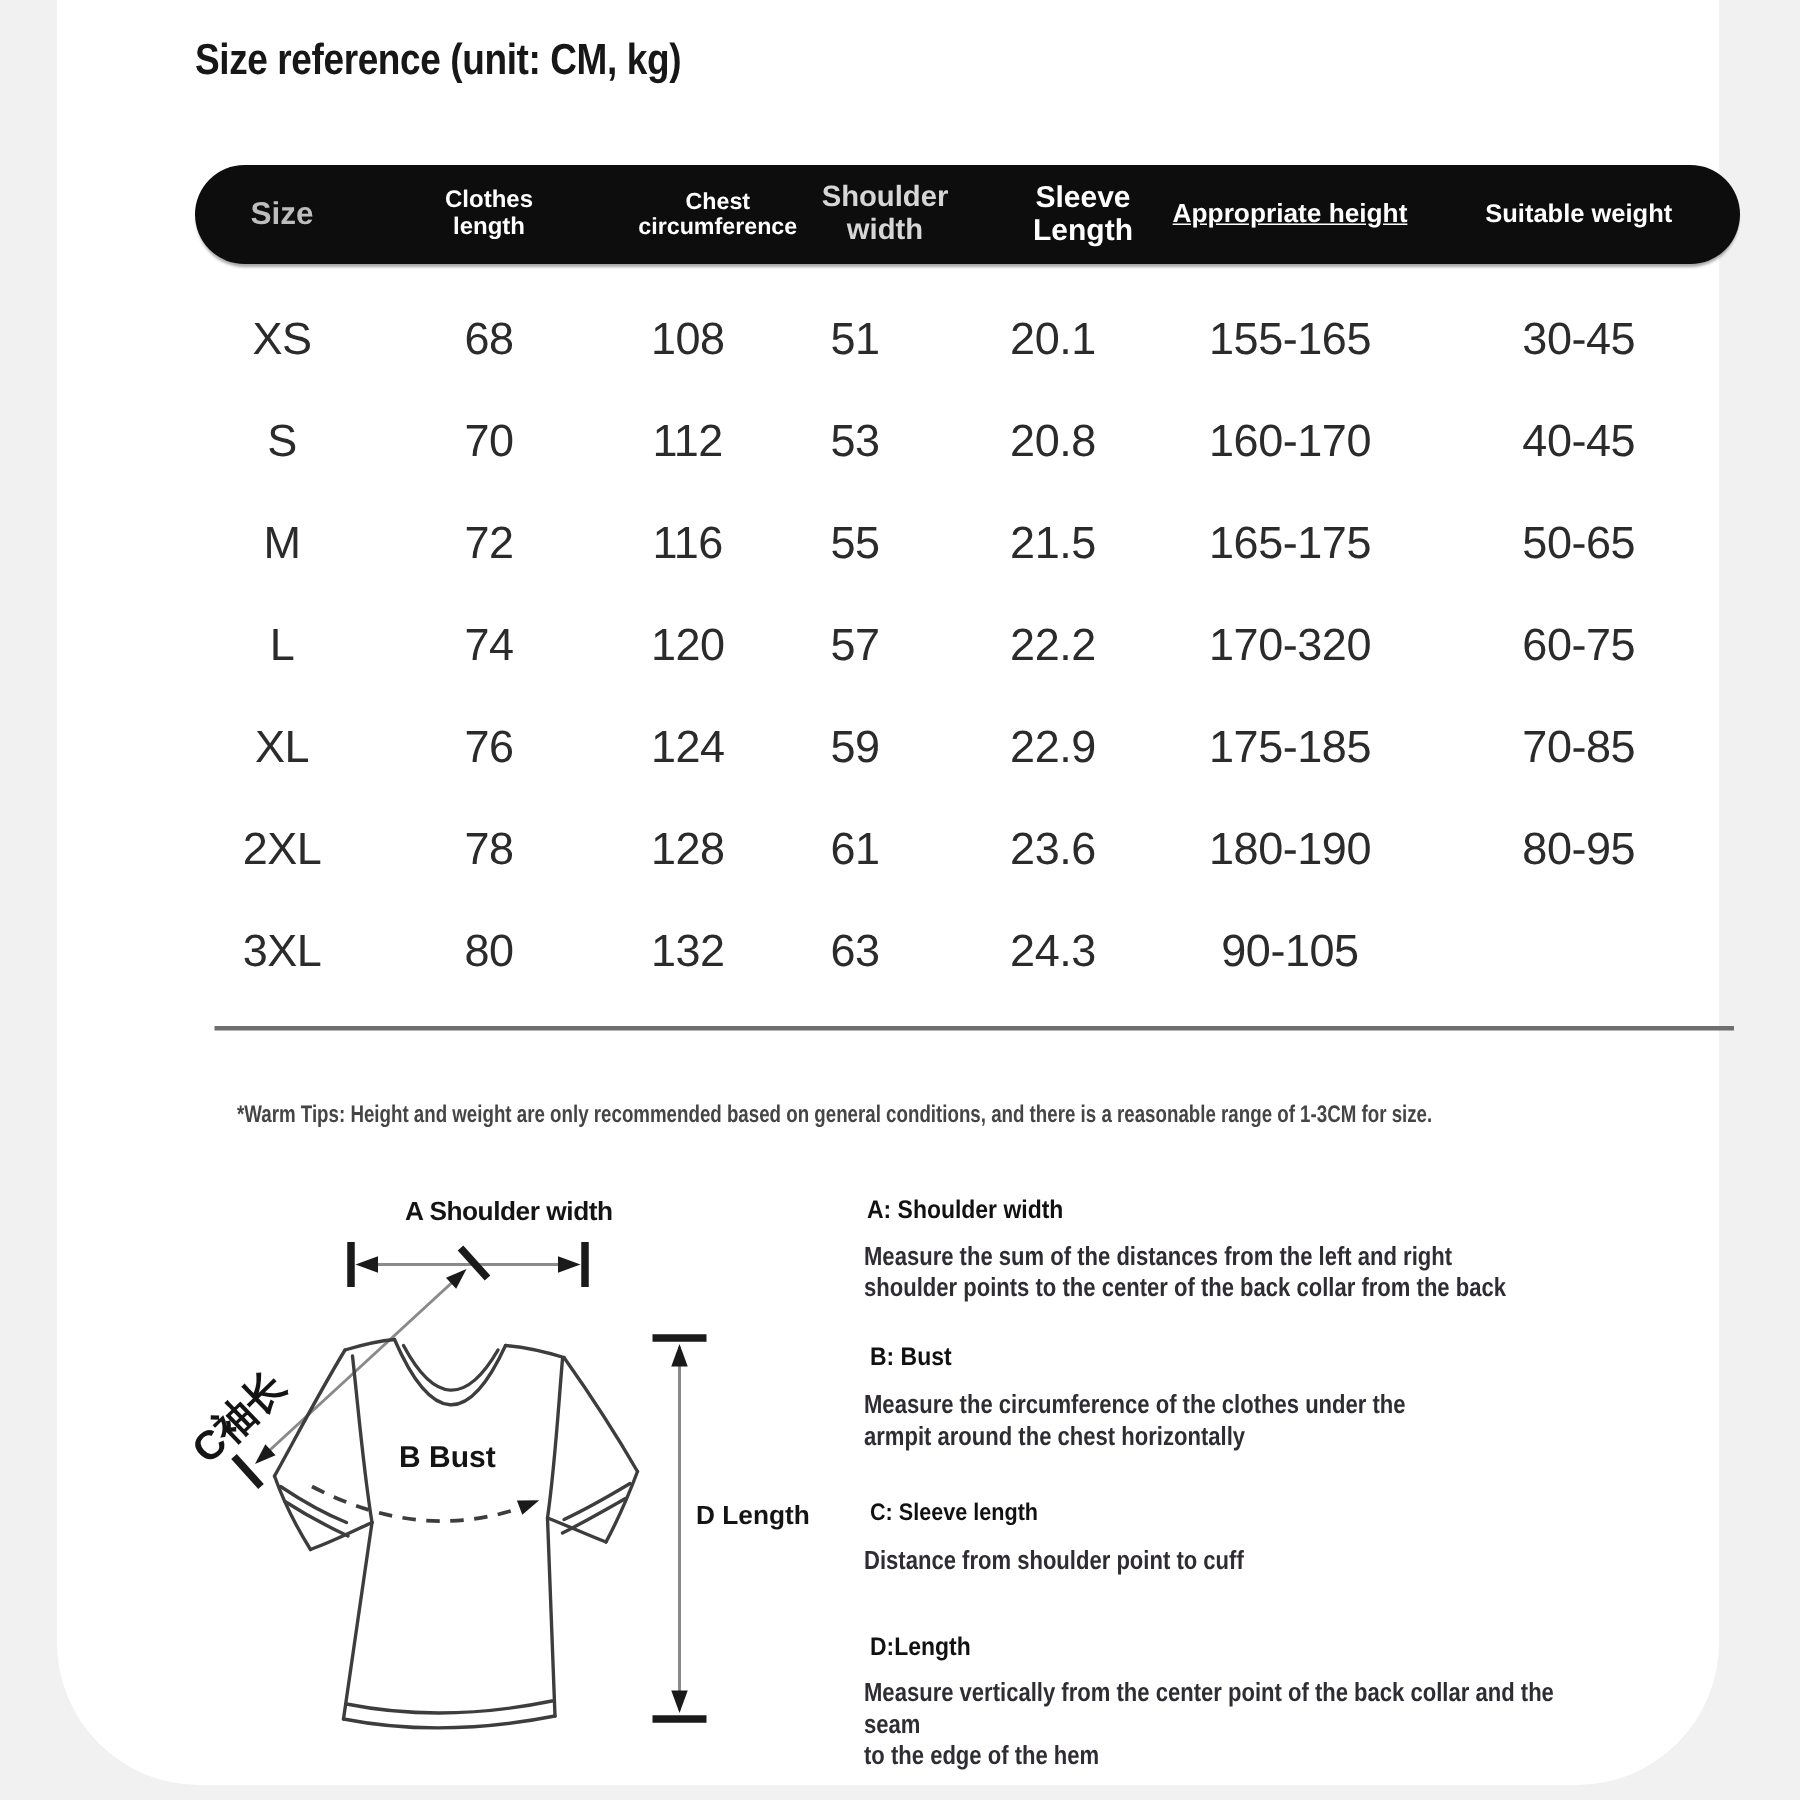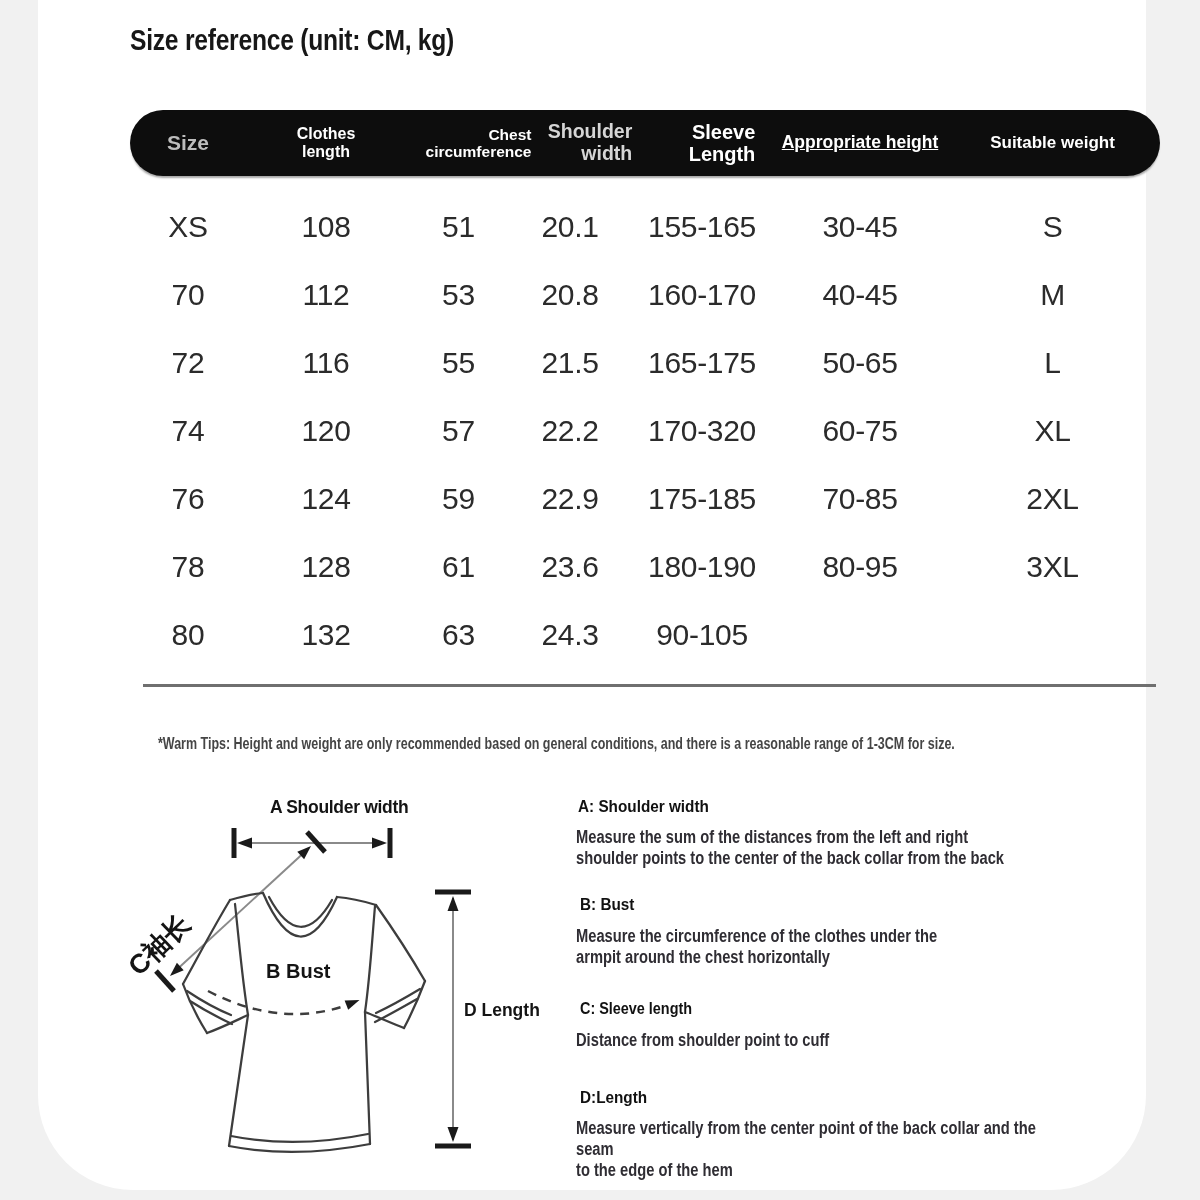--- a/index.html
+++ b/index.html
@@ -10,21 +10,21 @@
   .page-title{position:absolute;left:92px;top:24px;margin:0;font-size:29px;font-weight:700;color:#171717;
     letter-spacing:-0.3px;transform:scaleX(0.85);transform-origin:left top;white-space:nowrap;}
 
   
   .thead{position:absolute;left:92px;top:110px;width:1030px;height:66px;background:#0d0d0d;border-radius:33px;
     display:grid;grid-template-columns:116px 160px 105px 118px 146px 170px 215px;align-items:center;
     box-shadow:0 3px 2px -1px rgba(0,0,0,.35);}
   .hcell{display:flex;align-items:center;justify-content:center;height:100%;}
   .hcell span{white-space:pre-line;line-height:1.12;font-weight:700;}
   .h-center span{text-align:center;}
-  .h-left span{text-align:right;margin-left:40px;}
+  .h-left span{text-align:center;margin-left:40px;}
   .hc0 span{font-size:21px;color:#bdbdbd;}
   .hc1 span{font-size:16px;color:#ffffff;}
   .hc2 span{font-size:15.5px;color:#ffffff;}
   .hc3 span{font-size:19.5px;color:#d6d6d6;}
   .hc4 span{font-size:20px;color:#ffffff;}
   .hc5 span{font-size:17.5px;color:#ffffff;text-decoration:underline;}
   .hc6 span{font-size:17px;color:#ffffff;text-align:right;}
 
   
   .tbody{position:absolute;left:92px;top:193px;width:1030px;
@@ -88,20 +88,21 @@
       <div class="hcell hc5 h-center">
           <span>Appropriate height</span>
         </div>
       <div class="hcell hc6 h-center">
           <span>Suitable weight</span>
         </div>
     </div>
 
     <div class="tbody">
       <div class="tcell">XS</div>
+      <div class="tcell">68</div>
       <div class="tcell">108</div>
       <div class="tcell">51</div>
       <div class="tcell">20.1</div>
       <div class="tcell">155-165</div>
       <div class="tcell">30-45</div>
 
       <div class="tcell">S</div>
       <div class="tcell">70</div>
       <div class="tcell">112</div>
       <div class="tcell">53</div>

